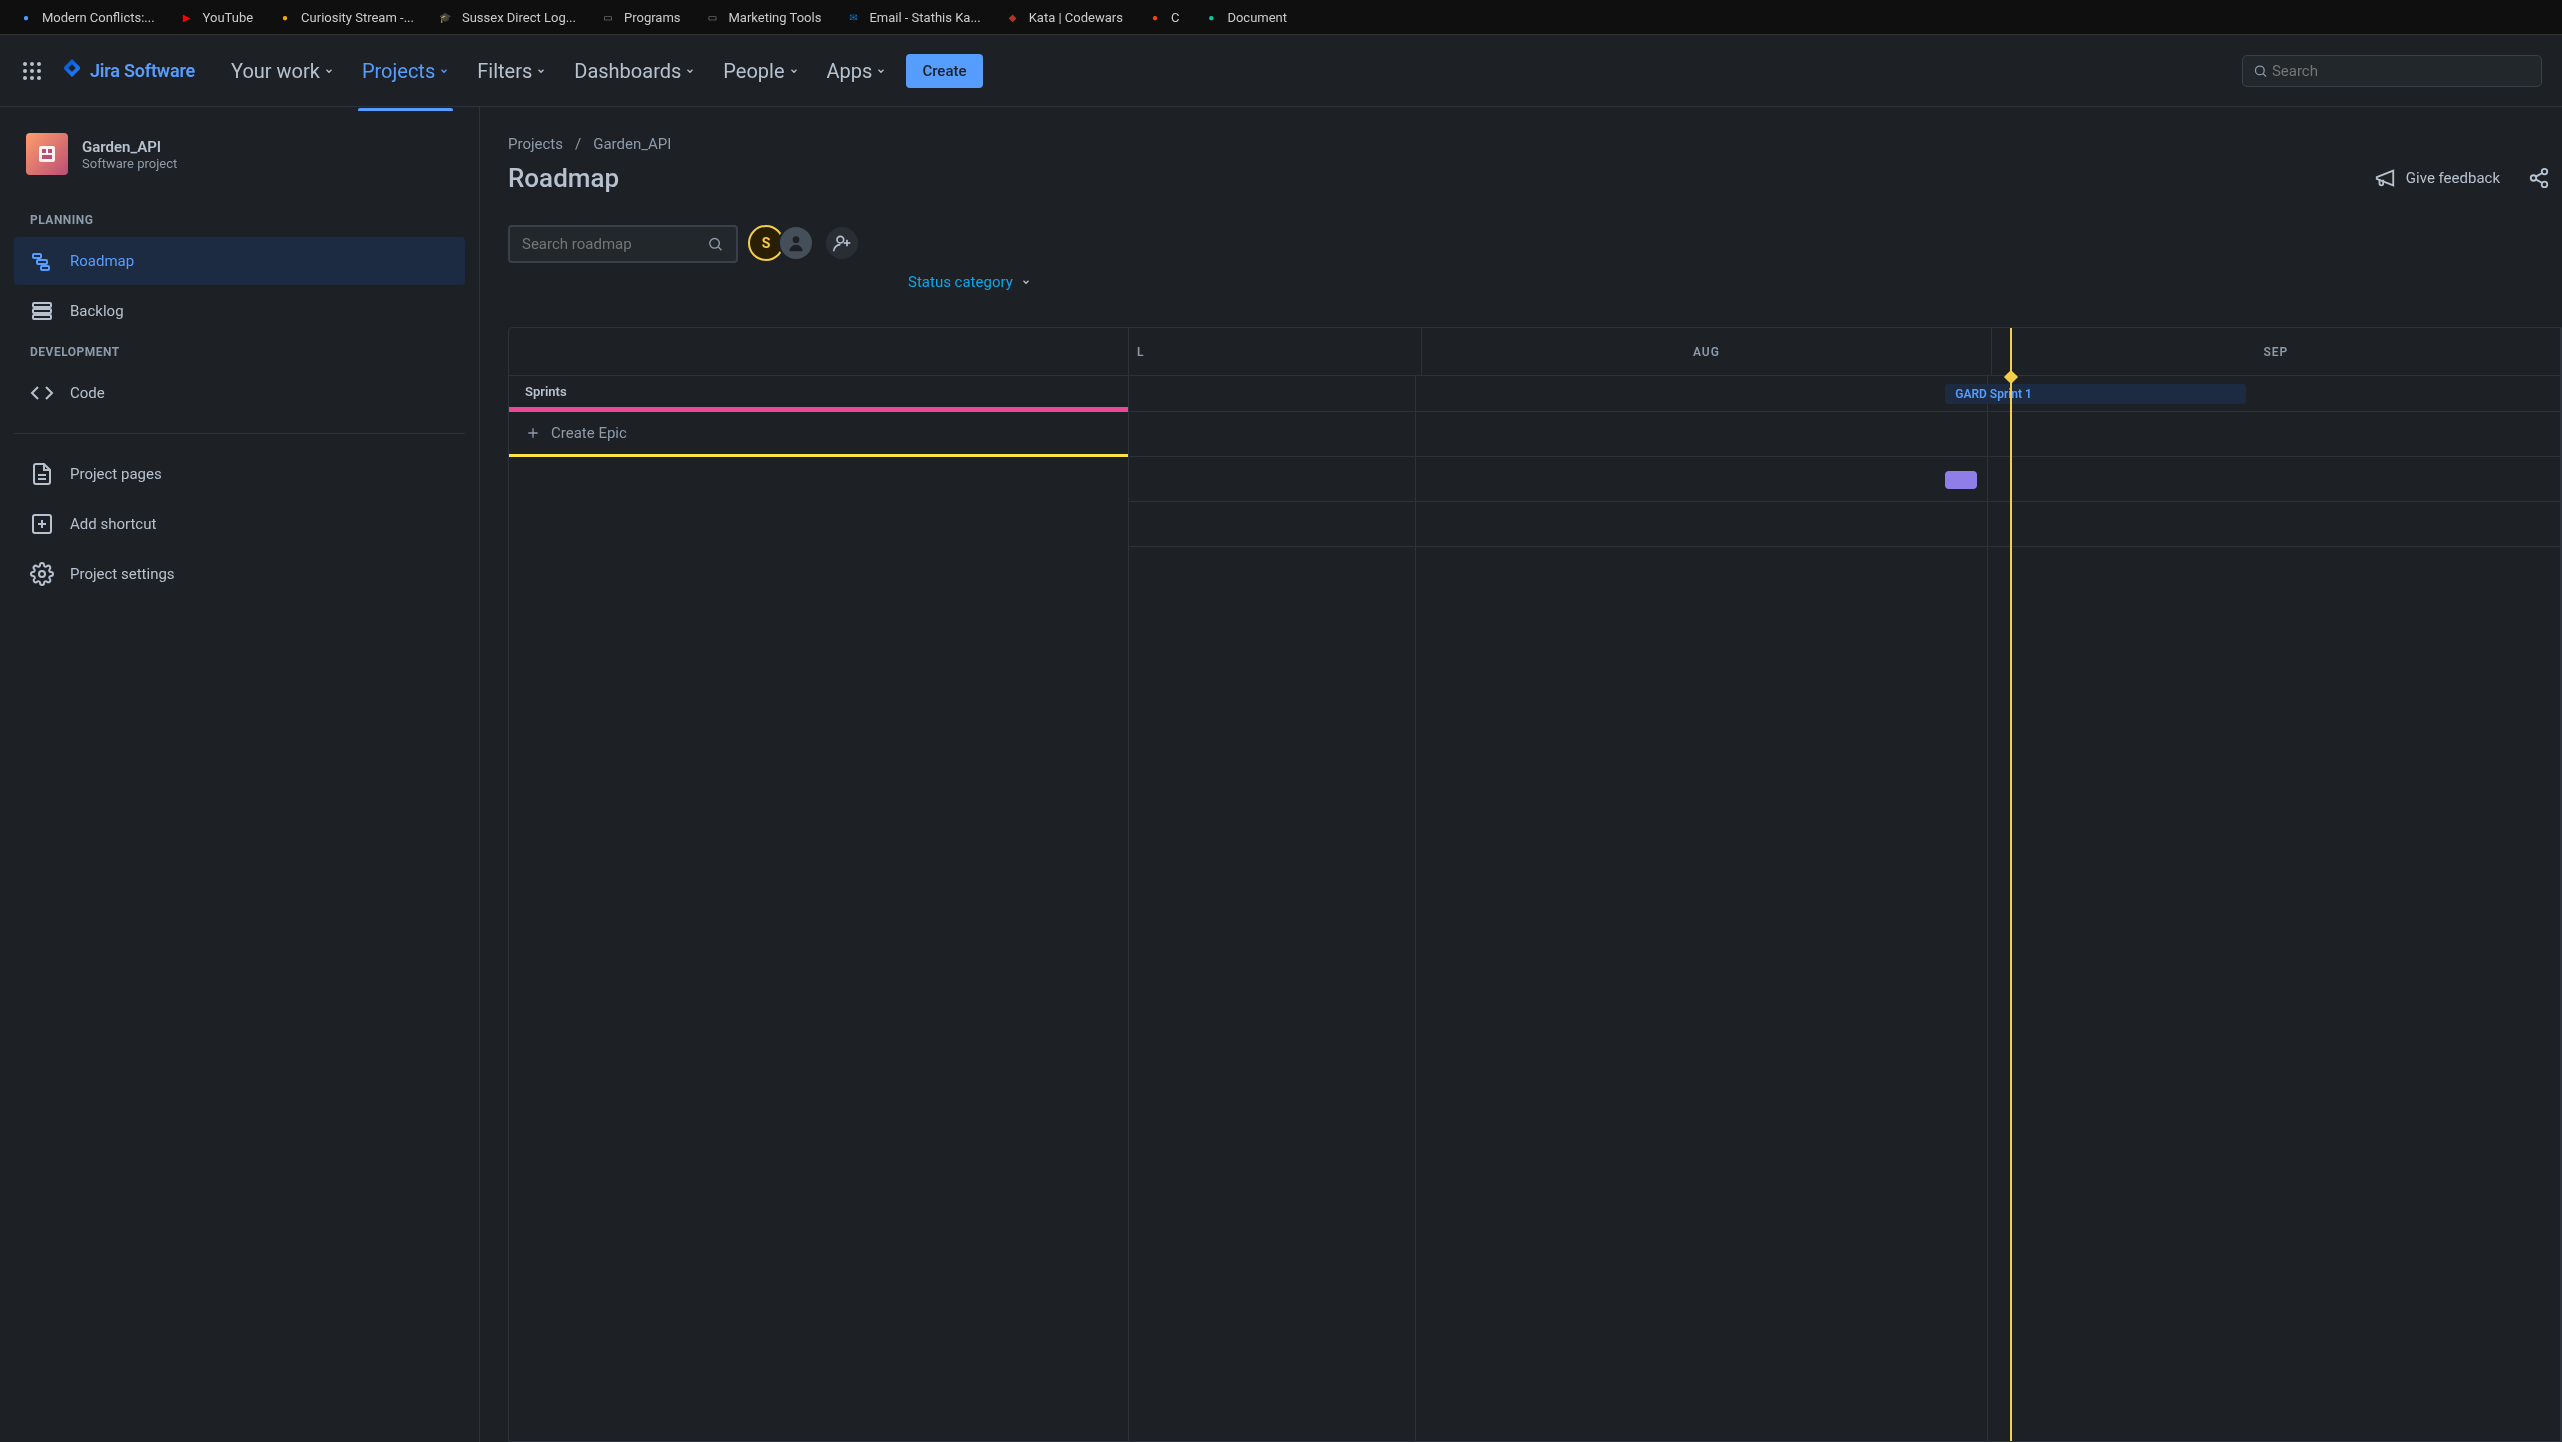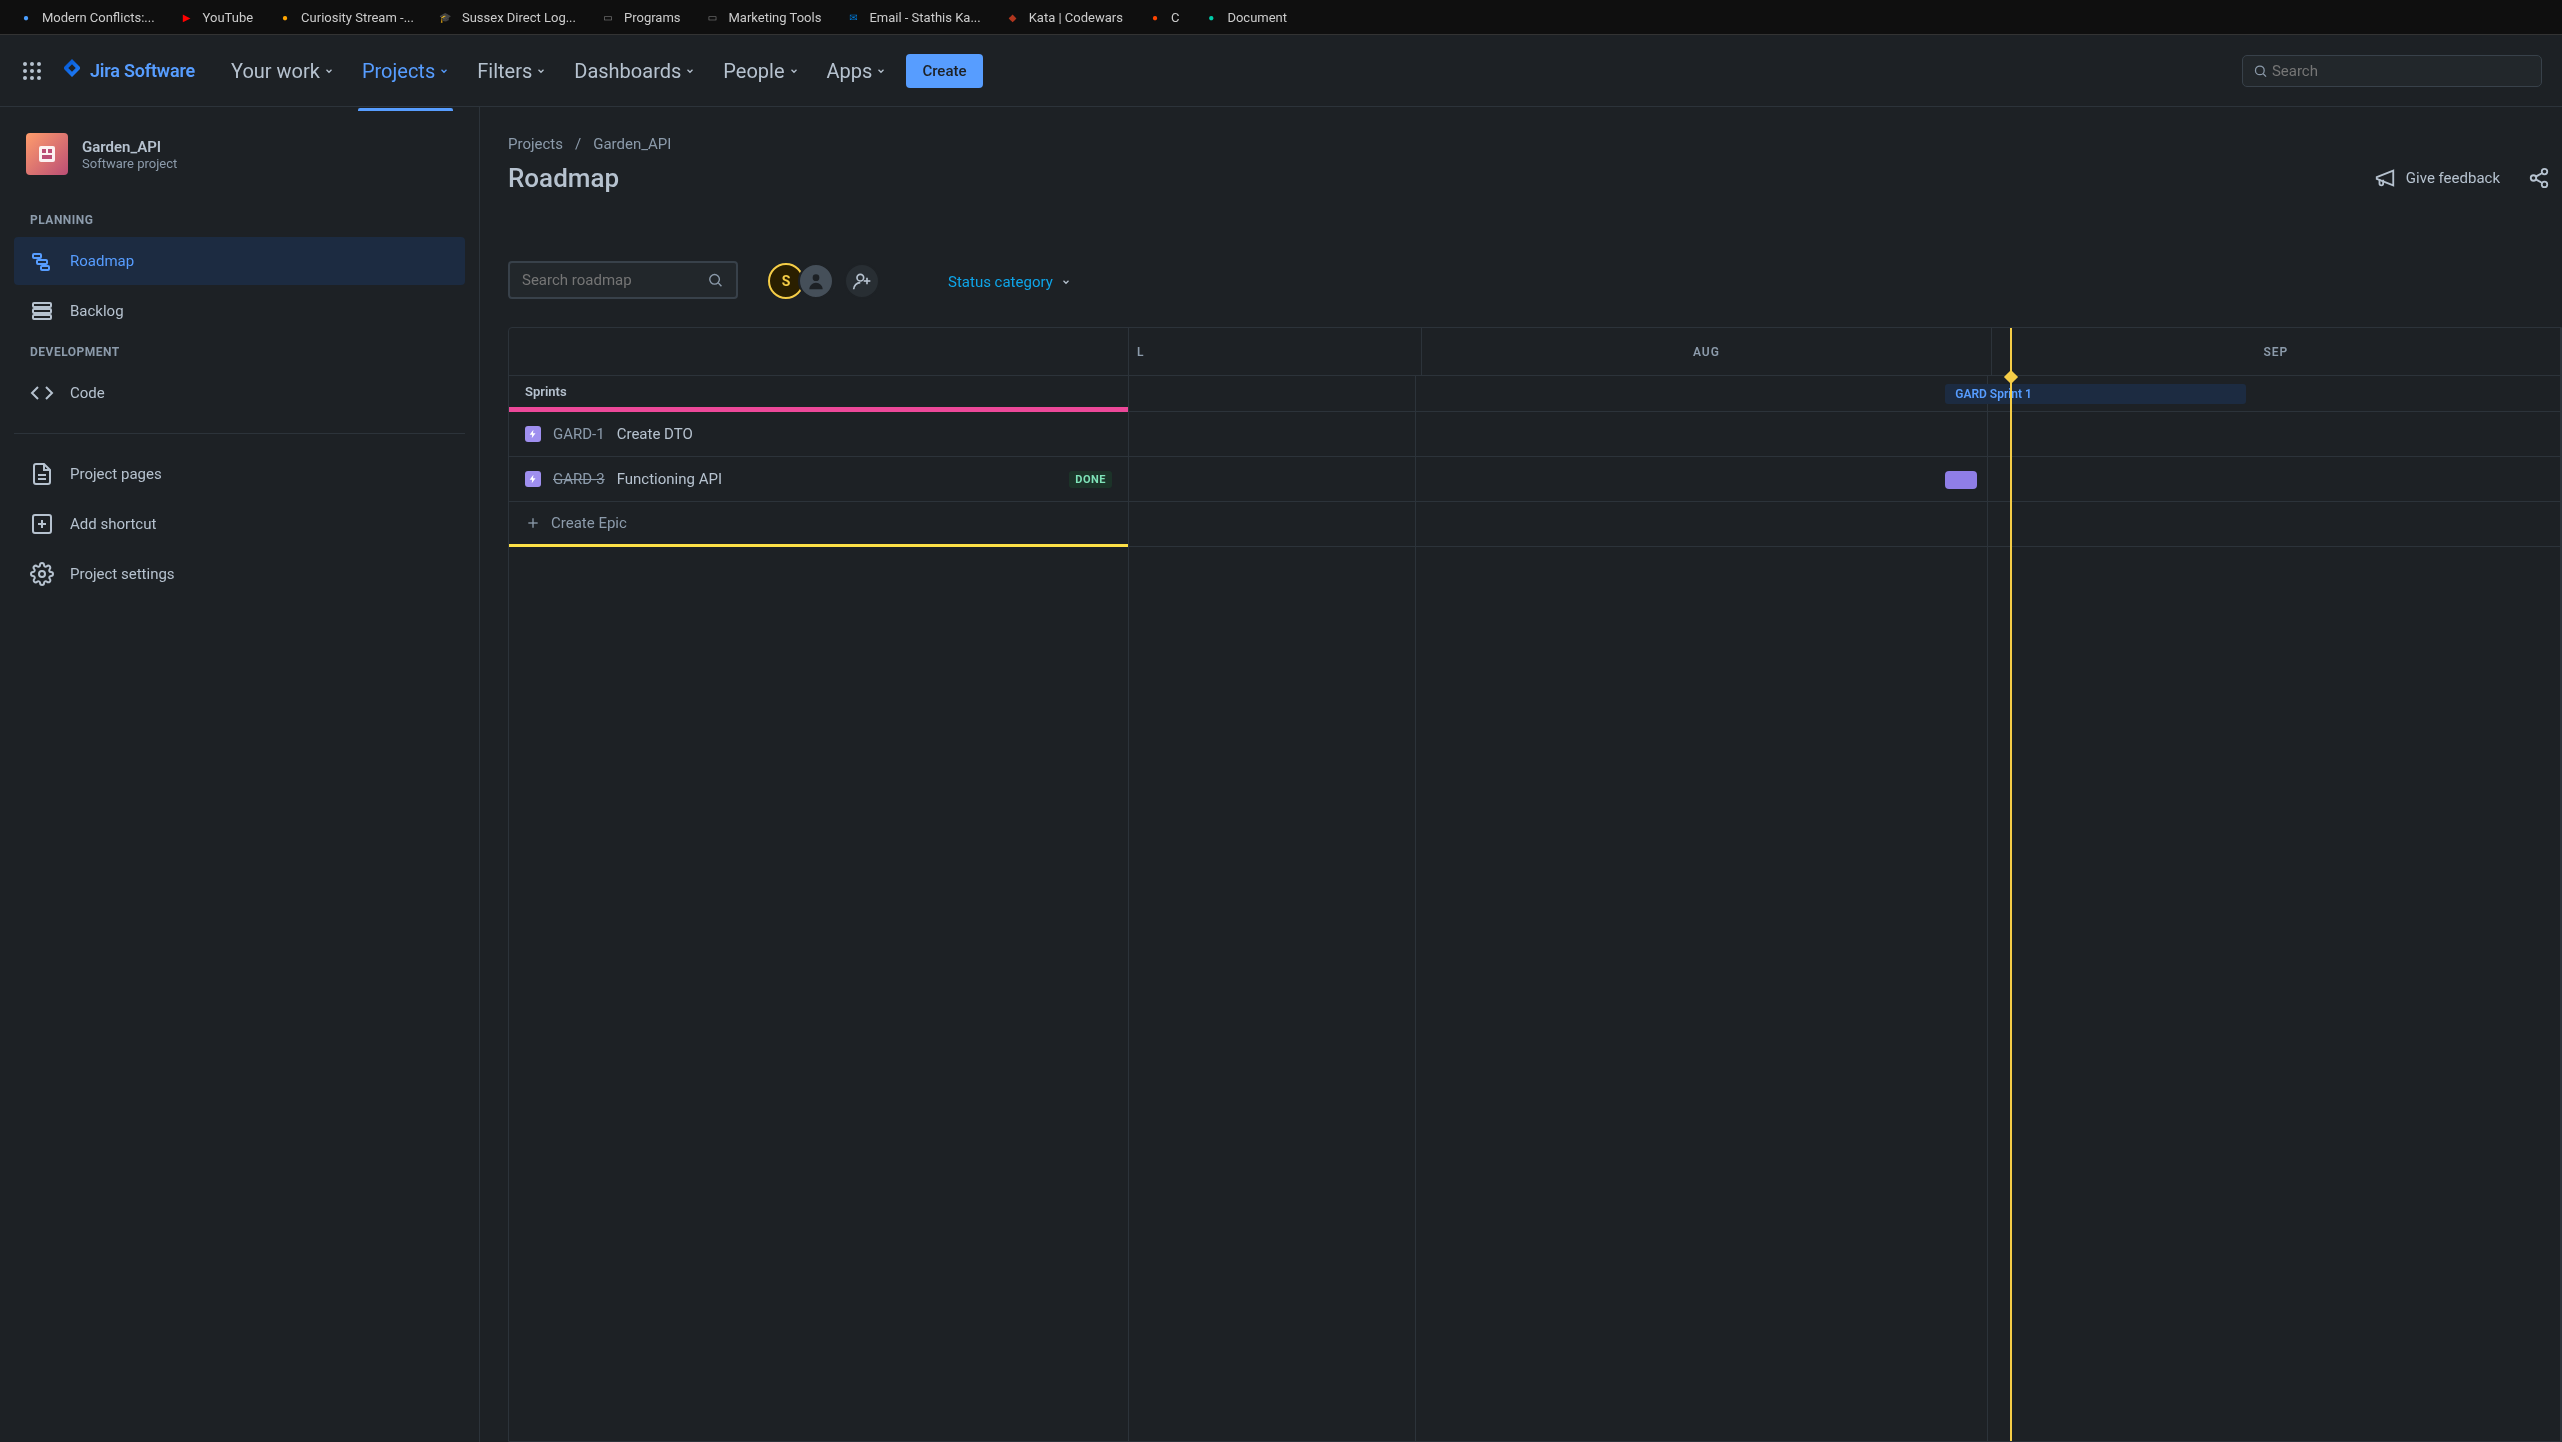--- a/index.html
+++ b/index.html
@@ -44,21 +44,21 @@
 
 .content { flex: 1; padding: 28px 0 0 28px; overflow: hidden; display: flex; flex-direction: column; }
 .breadcrumb { display: flex; align-items: center; gap: 12px; font-size: 15px; color: #8c9bab; margin-bottom: 6px; }
 .breadcrumb a { color: #8c9bab; text-decoration: none; cursor: pointer; }
 .page-title-row { display: flex; align-items: center; justify-content: space-between; margin-bottom: 28px; padding-right: 12px; }
 .page-title { font-size: 26px; font-weight: 500; color: #b6c2cf; }
 .page-actions { display: flex; align-items: center; gap: 16px; }
 .feedback-btn { display: flex; align-items: center; gap: 10px; padding: 8px 12px; background: transparent; border: none; color: #b6c2cf; font-size: 15px; cursor: pointer; border-radius: 4px; }
 
 
-.toolbar { display: flex; align-items: flex-end; gap: 36px; margin-bottom: 28px; }
+.toolbar { display: flex; align-items: flex-start; gap: 16px; margin-bottom: 28px; }
 .roadmap-search { display: flex; align-items: center; background: #22272b; border: 2px solid #38414a; border-radius: 4px; padding: 8px 12px; width: 230px; }
 .roadmap-search input { background: transparent; border: none; outline: none; color: #b6c2cf; font-size: 15px; width: 100%; }
 .avatars { display: flex; }
 .avatar { width: 36px; height: 36px; border-radius: 50%; border: 2px solid #1d2125; margin-left: -6px; display: flex; align-items: center; justify-content: center; font-size: 14px; font-weight: bold; }
 .avatar.user { background: #2a1f00; color: #f5cd47; border: 2px solid #f5cd47; }
 .avatar.unassigned { background: #454f59; color: #1d2125; }
 .avatar.add { background: #282e33; color: #b6c2cf; cursor: pointer; margin-left: 10px; }
 .filter-dropdown { display: flex; align-items: center; gap: 8px; padding: 8px 12px; color: #0ea5e9; font-size: 15px; cursor: pointer; margin-left: 20px; margin-top: 40px; }
 
 
@@ -363,42 +363,20 @@
           </svg>
       </div>
     </div>
 
     <div class="roadmap-container">
       <div class="roadmap-left">
         <div class="left-header"></div>
         <div class="sprints-row">
           <span class="sprints-label">Sprints</span>
         </div>
-        <div id="epic-rows">
-            <div class="epic-row">
-    <span class="epic-icon">
-                <svg width="10" height="10" viewBox="0 0 24 24" fill="white">
-                  <path d="M13 2L4 14h6l-1 8 9-12h-6l1-8z"></path>
-                </svg>
-              </span>
-    <span class="epic-key ">GARD-1</span>
-    <span class="epic-title">Create DTO</span>
-
-  </div>
-            <div class="epic-row">
-    <span class="epic-icon">
-                <svg width="10" height="10" viewBox="0 0 24 24" fill="white">
-                  <path d="M13 2L4 14h6l-1 8 9-12h-6l1-8z"></path>
-                </svg>
-              </span>
-    <span class="epic-key done">GARD-3</span>
-    <span class="epic-title">Functioning API</span>
-    <span class="done-badge">DONE</span>
-  </div>
-          </div>
         <div class="create-epic-row">
           <svg width="16" height="16" viewBox="0 0 24 24" fill="none" stroke="#8c9bab" stroke-width="2">
               <line x1="12" y1="5" x2="12" y2="19"></line>
               <line x1="5" y1="12" x2="19" y2="12"></line>
             </svg>
           <span>Create Epic</span>
         </div>
       </div>
       <div class="roadmap-right">
         <div class="timeline-header" id="timeline-header">

